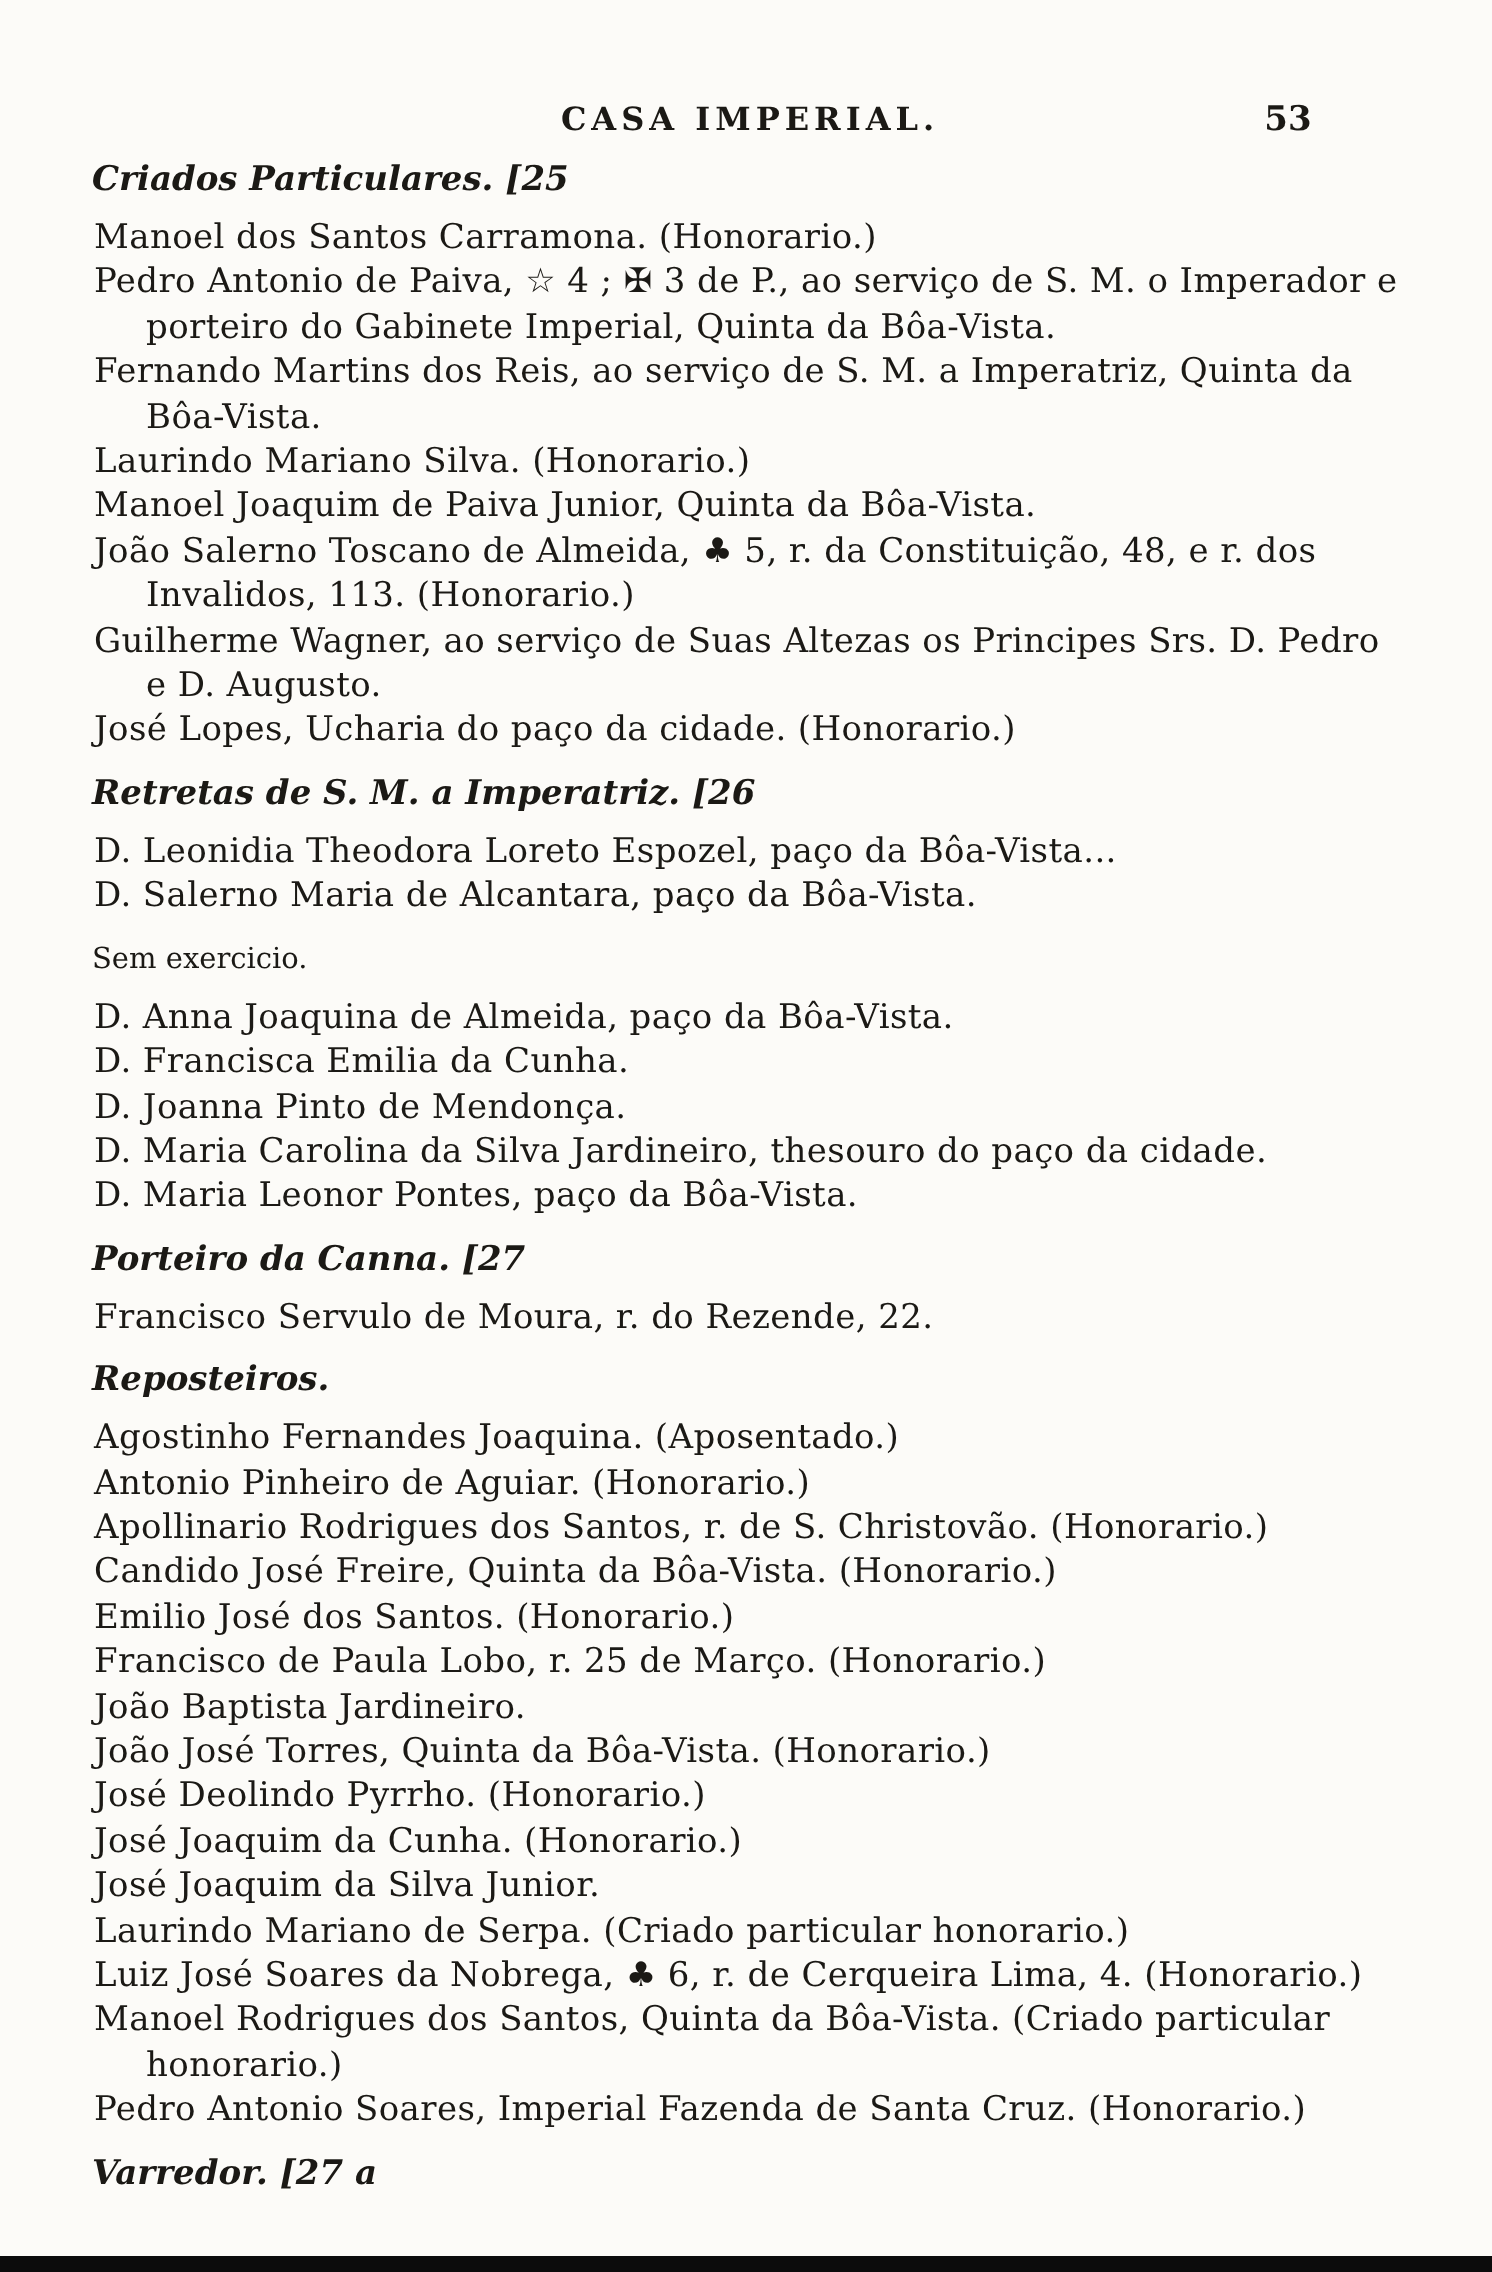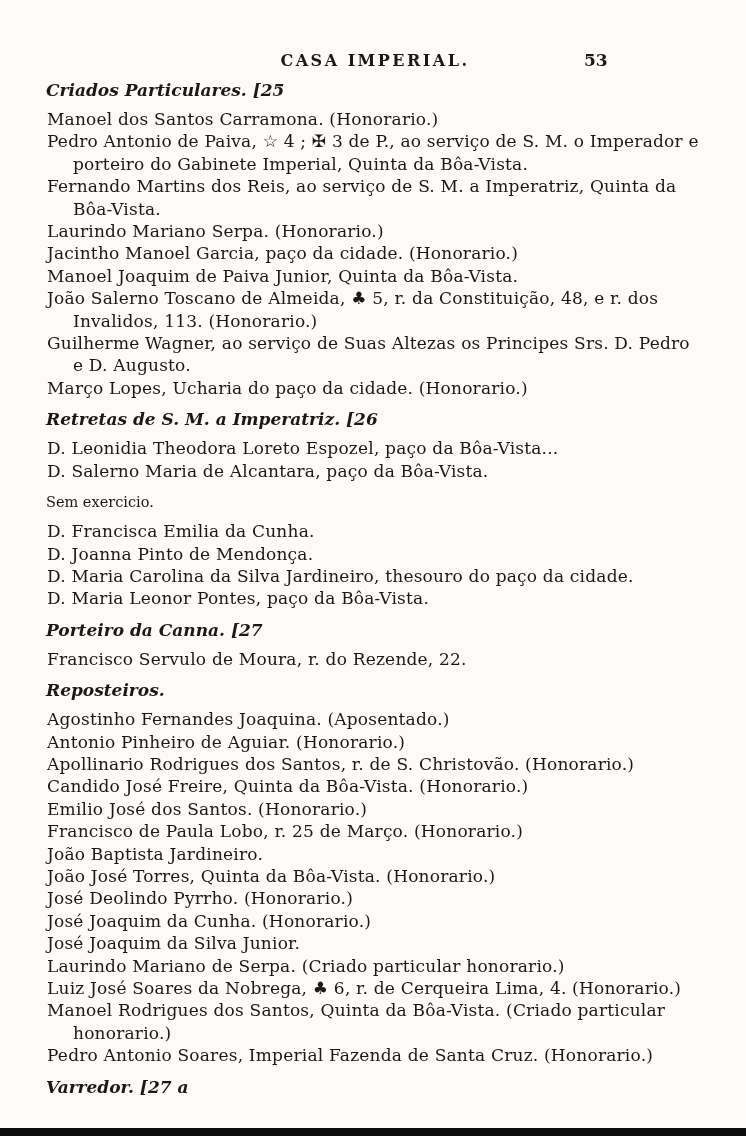--- a/index.html
+++ b/index.html
@@ -26,21 +26,21 @@
   .header-spacer { width: 120px; }
   .running-header {
     flex: 1;
     text-align: center;
     font-weight: bold;
     font-size: 16px;
     letter-spacing: 2.5px;
   }
   .page-number {
     width: 120px;
-    text-align: left;
+    text-align: center;
     font-weight: bold;
     font-size: 17px;
   }
   .heading-section {
     font-style: italic;
     font-weight: bold;
     font-size: 17px;
     margin: 10px 0 8px 0;
   }
   .heading-subsection {
@@ -79,40 +79,40 @@
     <div class="page-number">53</div>
   </div>
 
   <div>
   <div class="section">
     <p class="heading-section">Criados Particulares. [25</p>
     <div class="entries">
           <p class="entry">Manoel dos Santos Carramona. (Honorario.)</p>
           <p class="entry">Pedro Antonio de Paiva, ☆ 4 ; ✠ 3 de P., ao serviço de S. M. o Imperador e porteiro do Gabinete Imperial, Quinta da Bôa-Vista.</p>
           <p class="entry">Fernando Martins dos Reis, ao serviço de S. M. a Imperatriz, Quinta da Bôa-Vista.</p>
-          <p class="entry">Laurindo Mariano Serpa. (Honorario.)</p>
-          <p class="entry">Jacintho Manoel Garcia, paço da cidade. (Honorario.)</p>
+          <p class="entry">Laurindo Mariano Silva. (Honorario.)</p>
           <p class="entry">Manoel Joaquim de Paiva Junior, Quinta da Bôa-Vista.</p>
           <p class="entry">João Salerno Toscano de Almeida, ♣ 5, r. da Constituição, 48, e r. dos Invalidos, 113. (Honorario.)</p>
           <p class="entry">Guilherme Wagner, ao serviço de Suas Altezas os Principes Srs. D. Pedro e D. Augusto.</p>
-          <p class="entry">Março Lopes, Ucharia do paço da cidade. (Honorario.)</p>
+          <p class="entry">José Lopes, Ucharia do paço da cidade. (Honorario.)</p>
         </div>
   </div>
 
   <div class="section">
     <p class="heading-section">Retretas de S. M. a Imperatriz. [26</p>
     <div class="entries">
           <p class="entry">D. Leonidia Theodora Loreto Espozel, paço da Bôa-Vista...</p>
           <p class="entry">D. Salerno Maria de Alcantara, paço da Bôa-Vista.</p>
         </div>
   </div>
 
   <div class="section">
     <p class="heading-subsection">Sem exercicio.</p>
     <div class="entries">
+          <p class="entry">D. Anna Joaquina de Almeida, paço da Bôa-Vista.</p>
           <p class="entry">D. Francisca Emilia da Cunha.</p>
           <p class="entry">D. Joanna Pinto de Mendonça.</p>
           <p class="entry">D. Maria Carolina da Silva Jardineiro, thesouro do paço da cidade.</p>
           <p class="entry">D. Maria Leonor Pontes, paço da Bôa-Vista.</p>
         </div>
   </div>
 
   <div class="section">
     <p class="heading-section">Porteiro da Canna. [27</p>
     <div class="entries">

